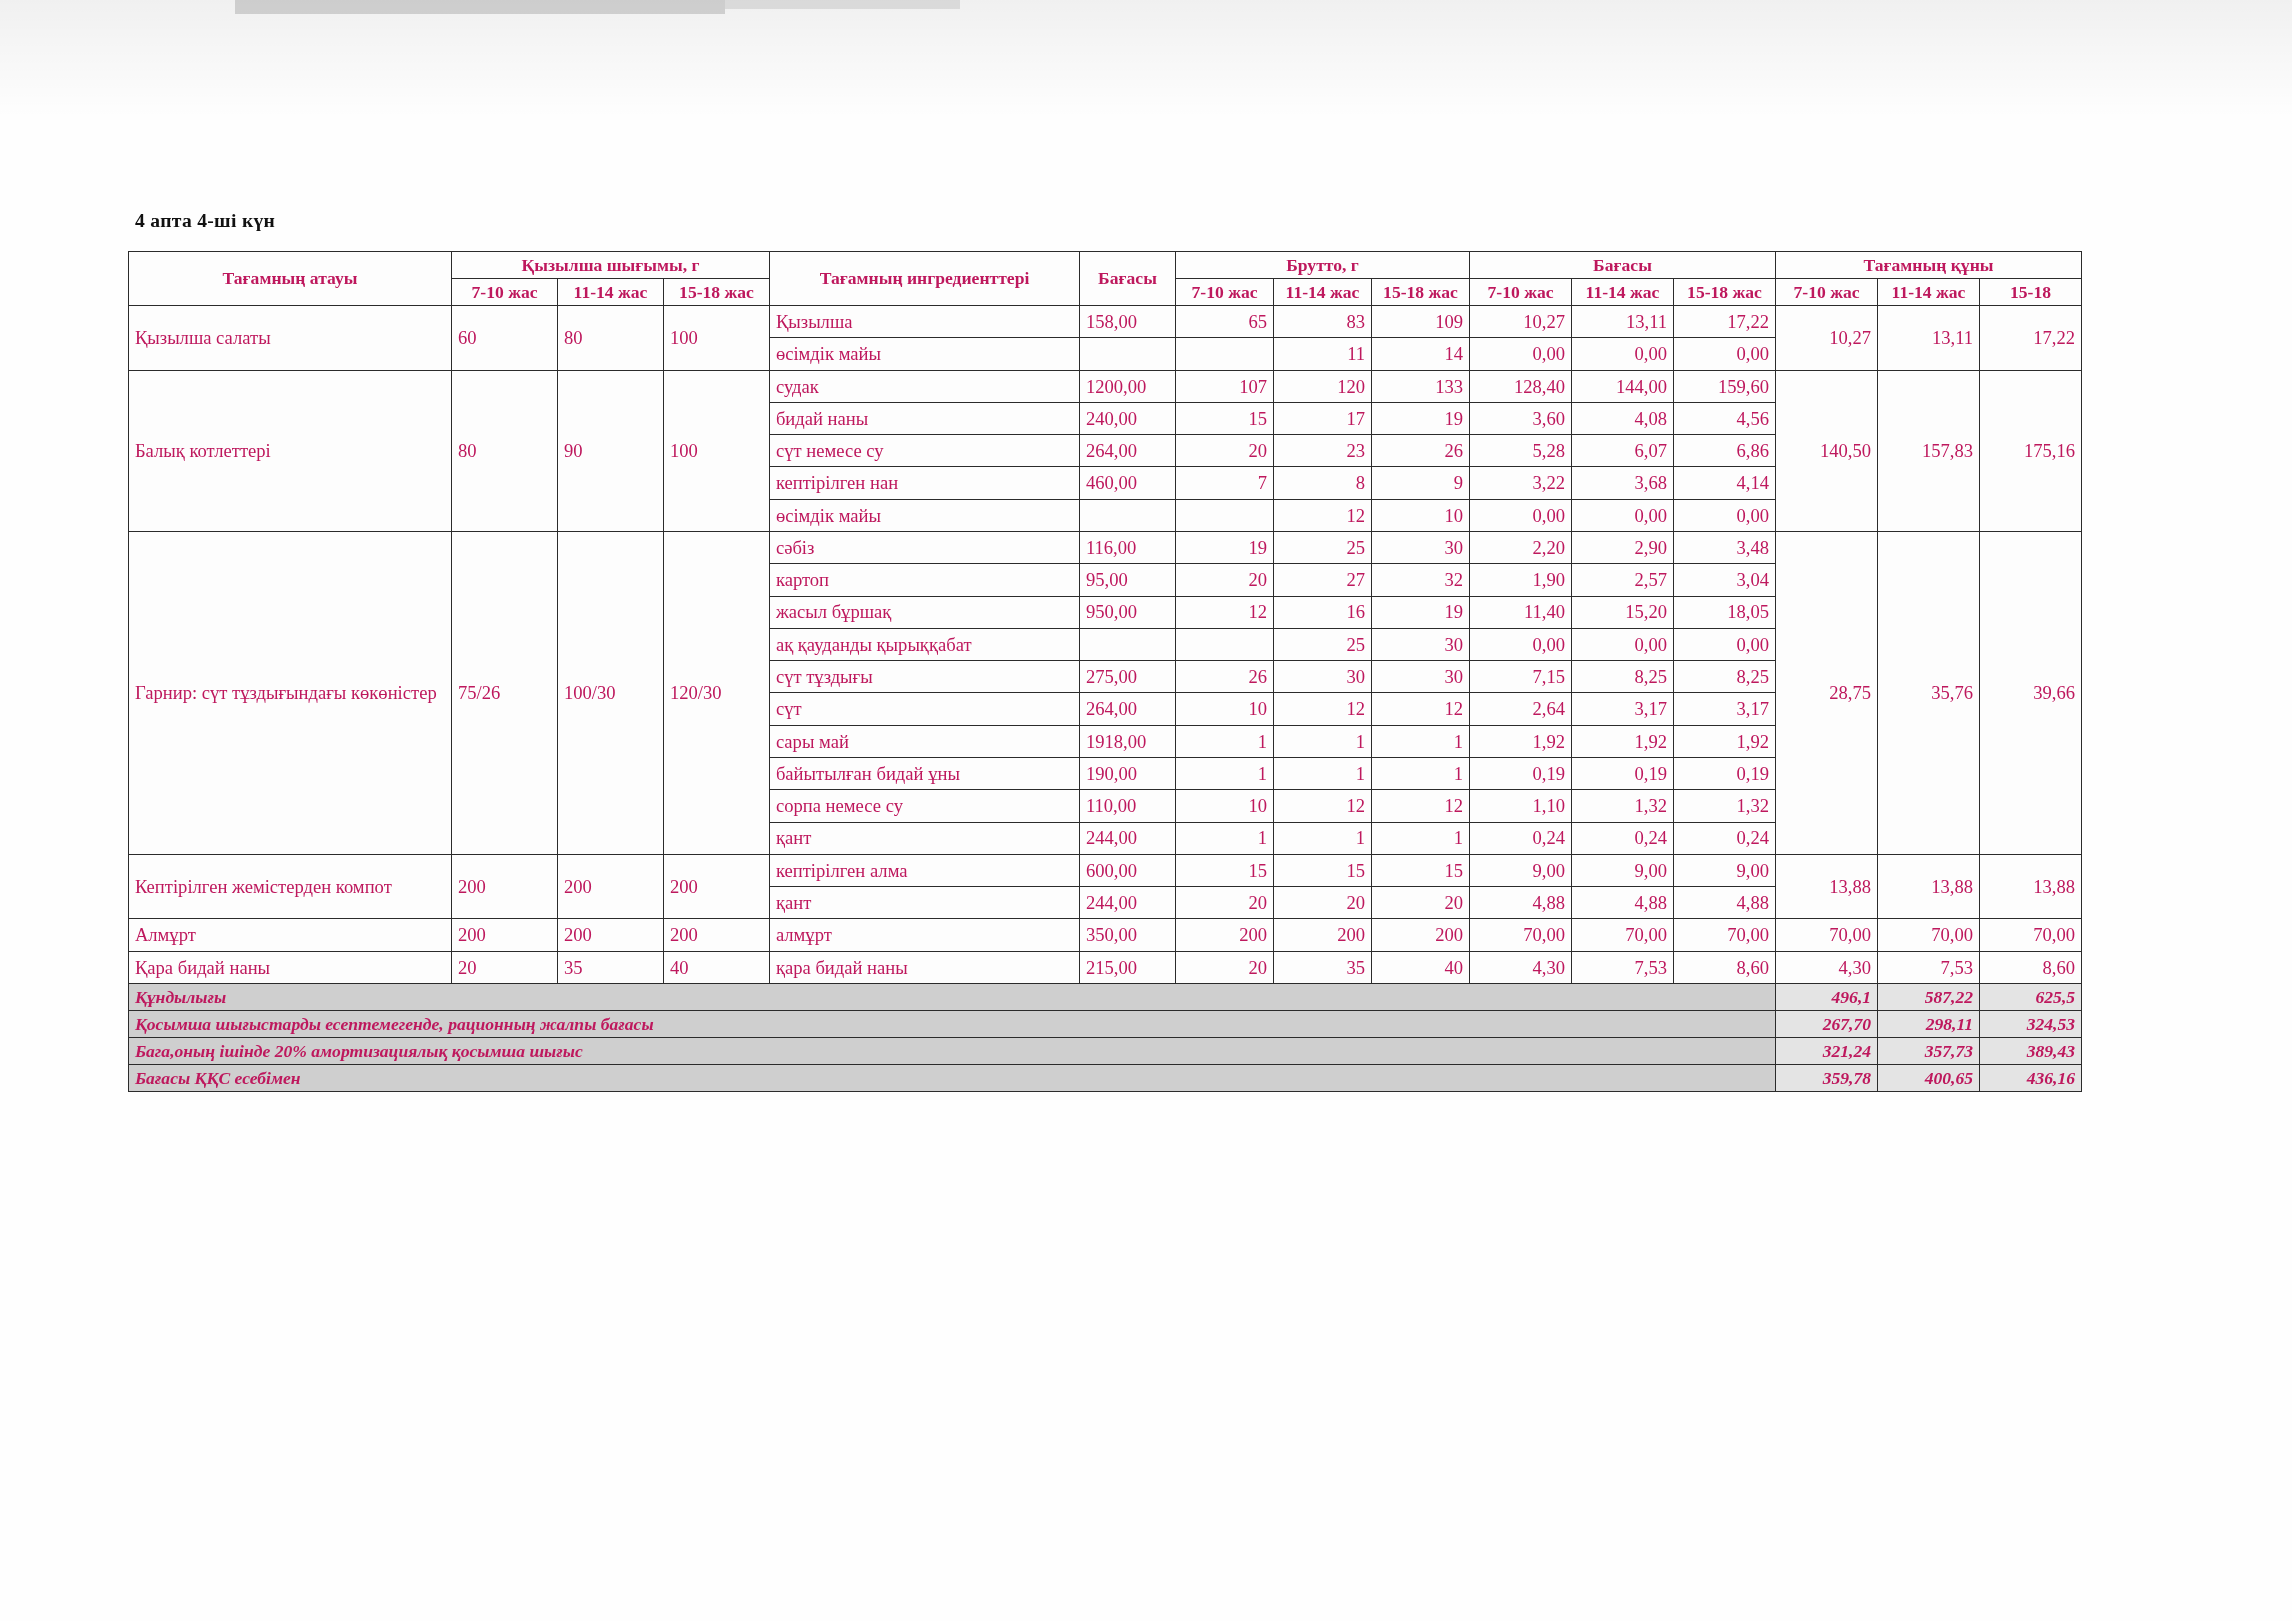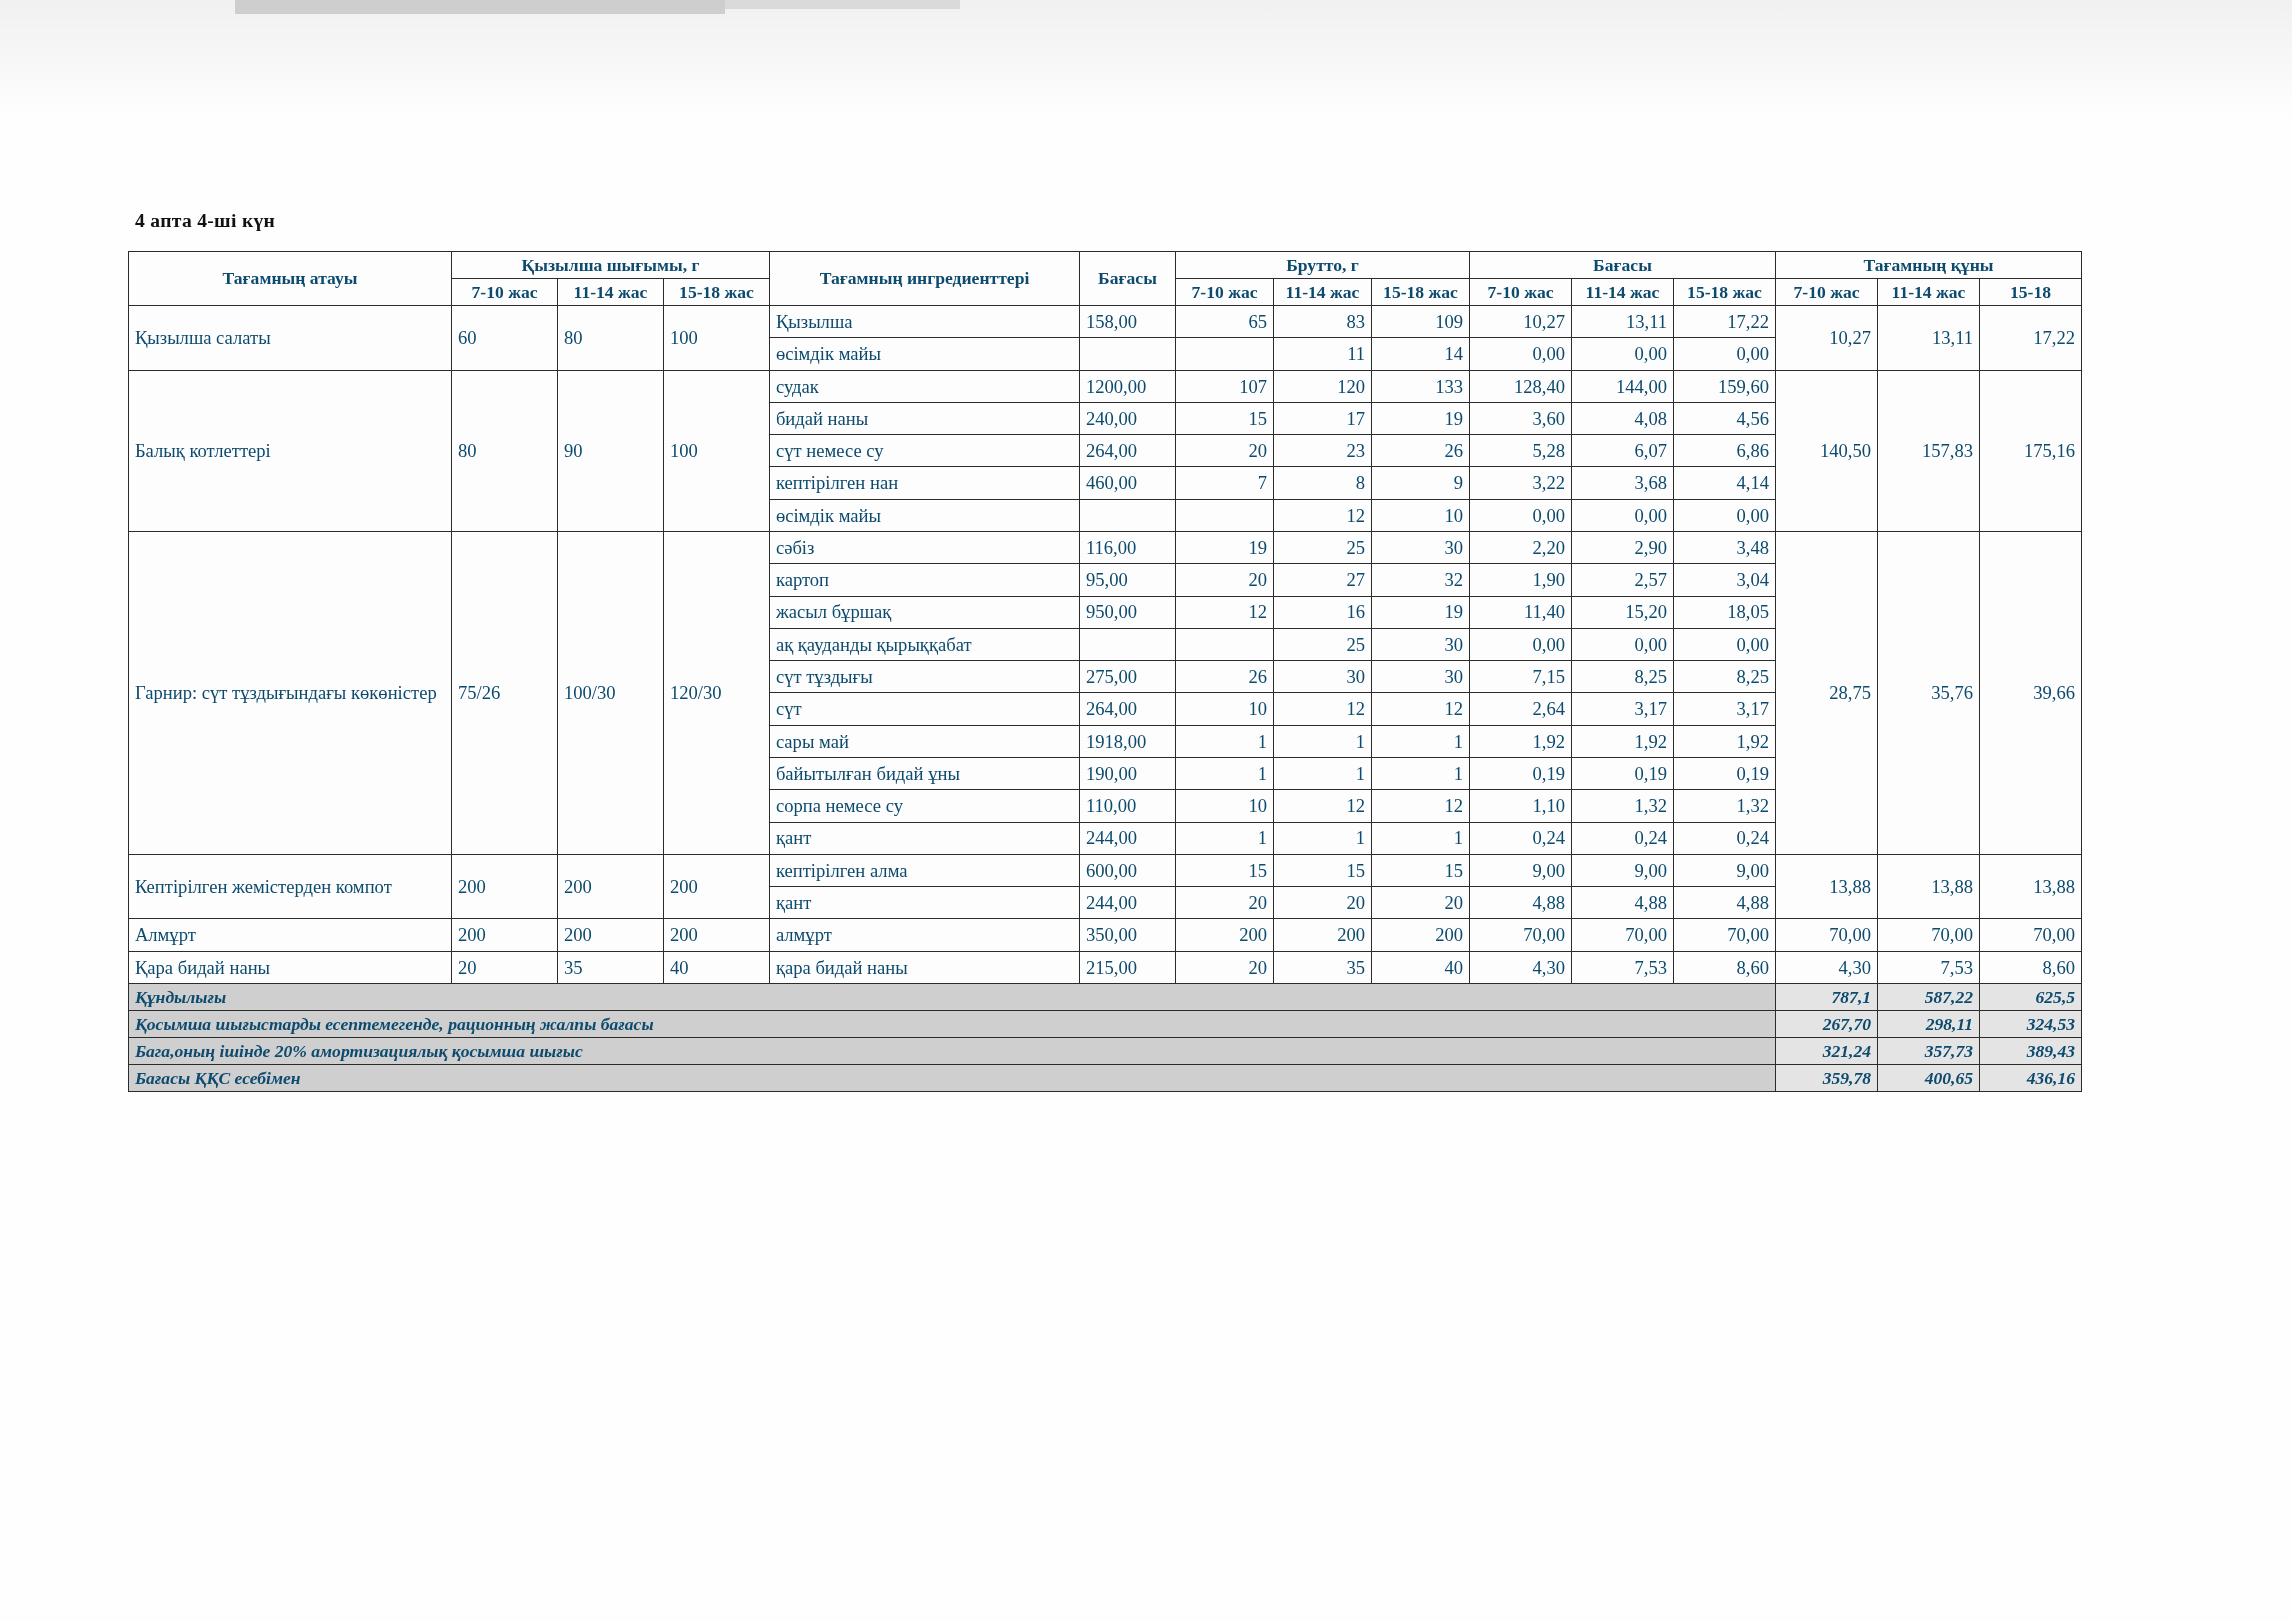--- a/index.html
+++ b/index.html
@@ -60,21 +60,21 @@
     position: absolute;
     left: 128px;
     top: 251px;
     width: 2fr;
   }
 
   table.menu {
     border-collapse: collapse;
     table-layout: fixed;
     font-size: 18.6px;
-    color: #0c4a6e;
+    color: #be185d;
   }
   table.menu th, table.menu td {
     border: 1.3px solid #2b2b2b;
     padding: 2.9px 5.9px;
     vertical-align: middle;
     line-height: 1.15;
     background: #fdfdfd;
   }
   table.menu th {
     text-align: center;
@@ -414,21 +414,21 @@
             <td class="num">7,53</td>
             <td class="num">8,60</td>
             <td class="num" rowspan="1">4,30</td>
             <td class="num" rowspan="1">7,53</td>
             <td class="num" rowspan="1">8,60</td>
           </tr>
         </tbody>
       <tfoot id="tfoot">
           <tr class="summary">
             <td colspan="12">Құндылығы</td>
-            <td class="val">787,1</td>
+            <td class="val">496,1</td>
             <td class="val">587,22</td>
             <td class="val">625,5</td>
           </tr>
           <tr class="summary">
             <td colspan="12">Қосымша шығыстарды есептемегенде, рационның жалпы бағасы</td>
             <td class="val">267,70</td>
             <td class="val">298,11</td>
             <td class="val">324,53</td>
           </tr>
           <tr class="summary">

